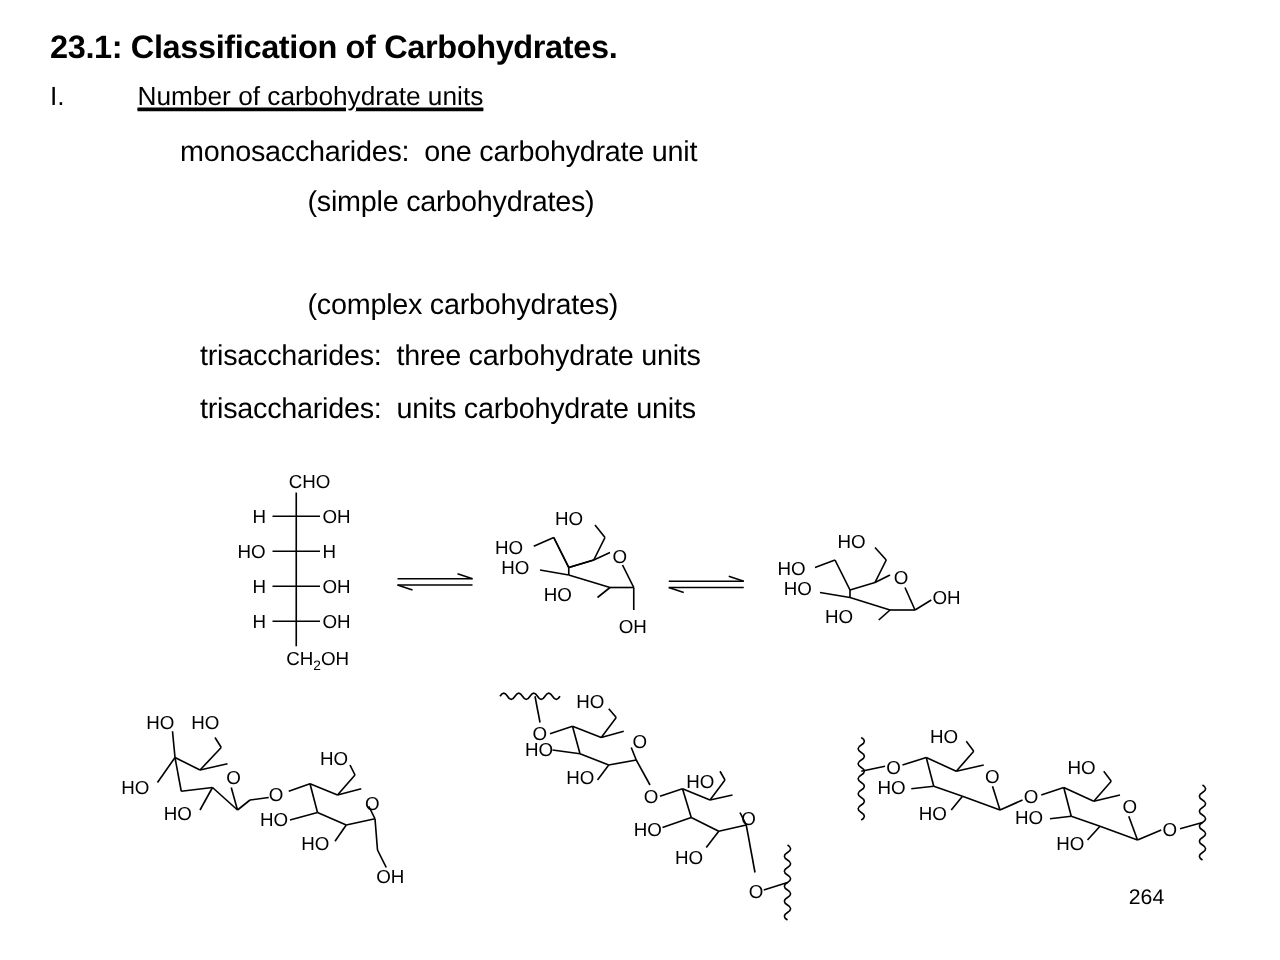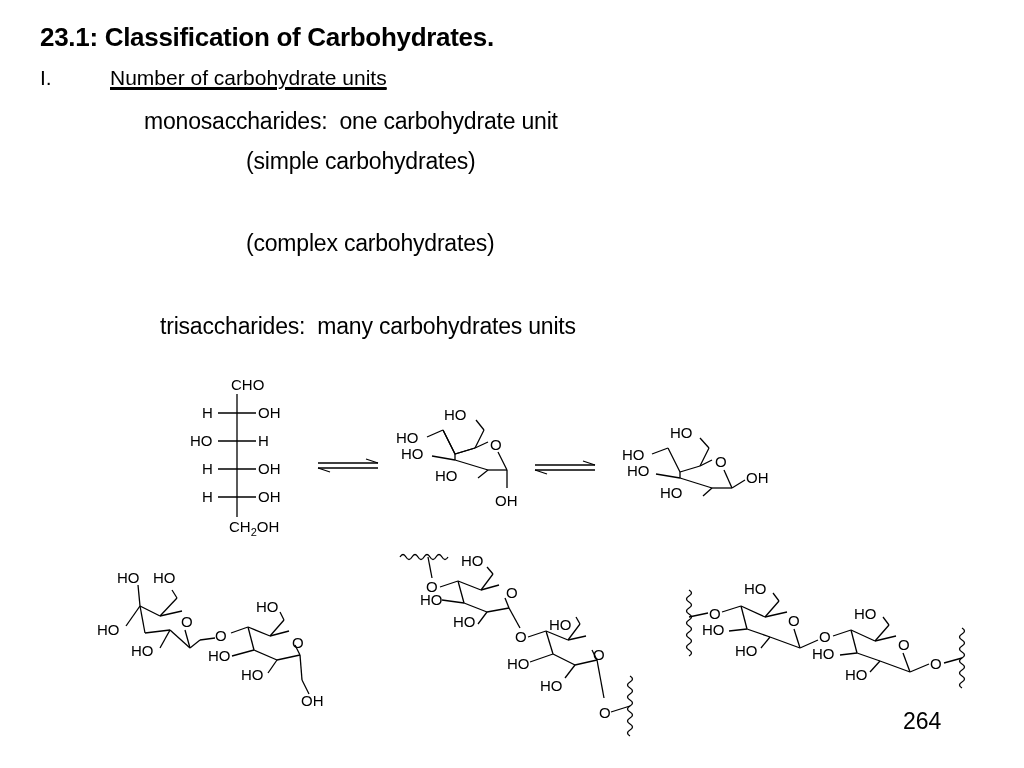--- a/index.html
+++ b/index.html
@@ -16,40 +16,43 @@
   .l2 { left: 246px; top: 148px; }
   .l3 { left: 160px; top: 190px; }
   .l4 { left: 246px; top: 230px; }
   .l5 { left: 160px; top: 271px; }
   .l6 { left: 160px; top: 313px; }
   .term { }
   .desc { margin-left: 12px; }
   svg.chem { position: absolute; left: 0; top: 0; width: 1024px; height: 768px; }
   svg.chem text { font-family: "Liberation Sans", "DejaVu Sans", sans-serif; font-size: 15px; fill: #000; }
   svg.chem line, svg.chem polyline, svg.chem path { stroke: #000; stroke-width: 1.3; fill: none; }
-  .page-num { position: absolute; left: 903px; top: 708px; font-size: 23px; }
+  .page-num { position: absolute; left: 903px; top: 708px; font-size: 17px; }
 </style>
 </head>
 <body>
 
 <div class="slide">
 
   <div class="title">23.1: Classification of Carbohydrates.</div>
 
   <div class="section">
     <span class="num">I.</span><span class="head">Number of carbohydrate units</span>
   </div>
 
   <div class="line l1">
     <span class="term">monosaccharides:</span><span class="desc">one carbohydrate unit</span>
   </div>
   <div class="line l2">(simple carbohydrates)</div>
   <div class="line l4">(complex carbohydrates)</div>
+  <div class="line l5">
+    <span class="term">trisaccharides:</span><span class="desc">three carbohydrate units</span>
+  </div>
   <div class="line l6">
-    <span class="term">trisaccharides:</span><span class="desc">many carbohydrates units</span>
+    <span class="term">trisaccharides:</span><span class="desc">units carbohydrate units</span>
   </div>
 
   <svg class="chem" viewBox="0 0 1024 768">
 
     <g>
       <text x="231" y="390">CHO</text>
       <line x1="237" y1="394" x2="237" y2="517"></line>
       <line x1="218" y1="413" x2="256" y2="413"></line>
       <line x1="218" y1="441" x2="256" y2="441"></line>
       <line x1="218" y1="469" x2="256" y2="469"></line>

